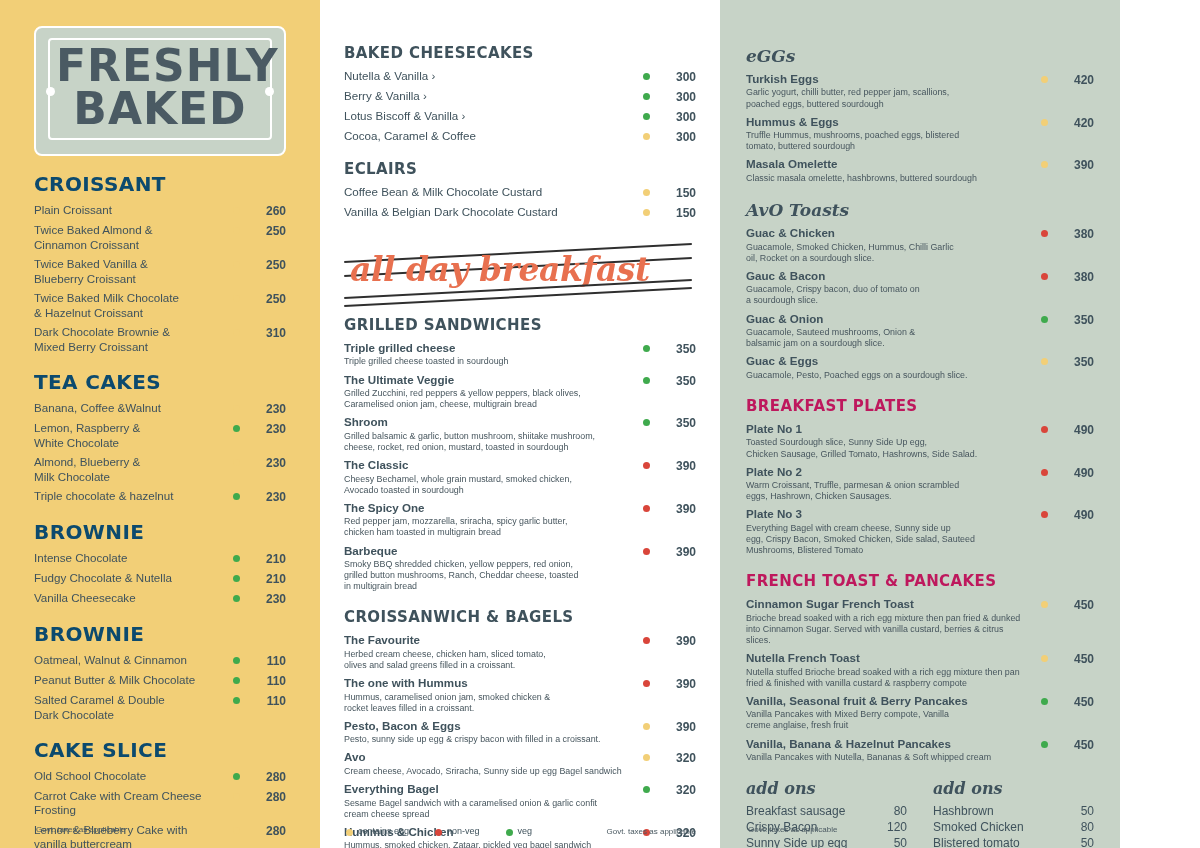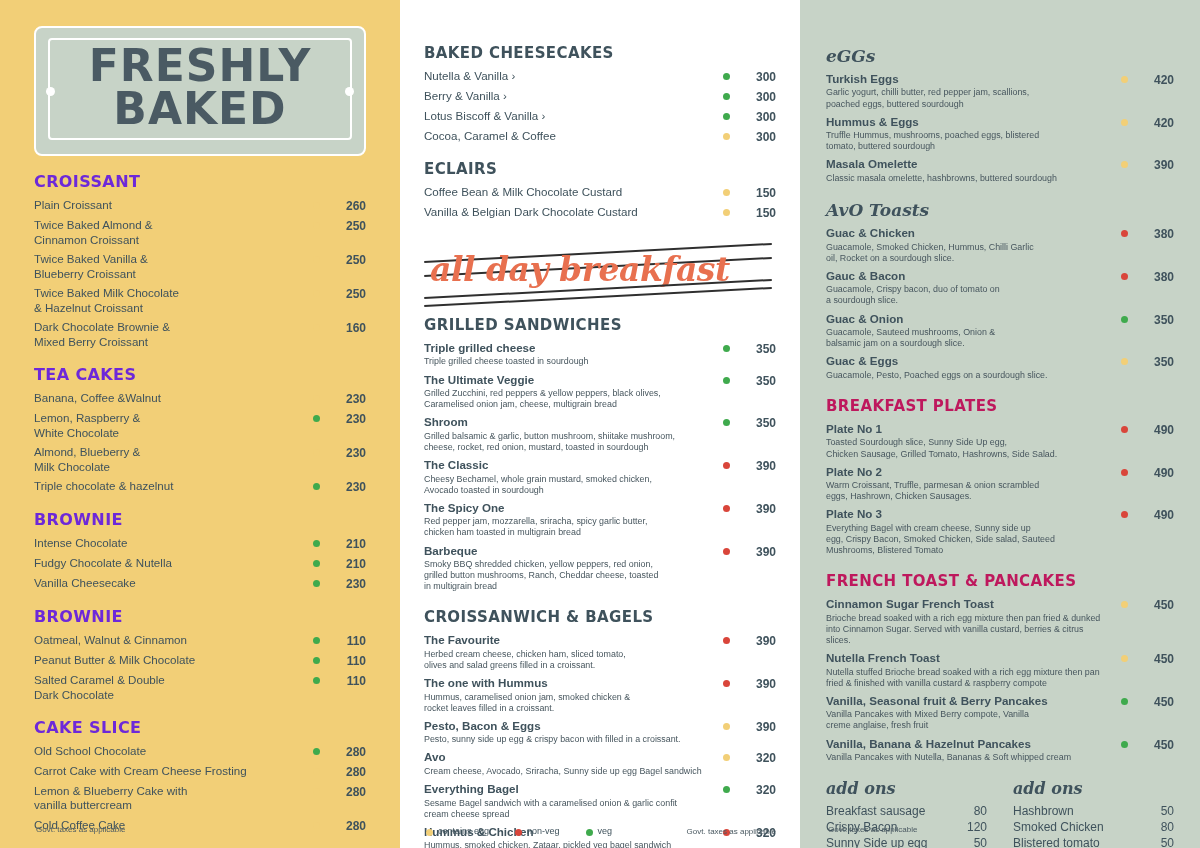--- a/index.html
+++ b/index.html
@@ -6,21 +6,21 @@
   html, body { margin:0; padding:0; }
   body {
     width:1200px; height:848px;
     font-family:"Liberation Sans", sans-serif;
     background:#ffffff;
     overflow:hidden;
   }
   .menu { display:flex; width:1200px; height:848px; }
 
   
-  .col-left  { width:400px; background:#f2cf77; padding:0 34px; position:relative; }
+  .col-left  { width:320px; background:#f2cf77; padding:0 34px; position:relative; }
   .col-mid   { width:400px; background:#ffffff; padding:0 24px; position:relative; }
   .col-right { width:400px; background:#c7d3c7; padding:0 26px; position:relative; }
 
   
   .logo-wrap { margin-top:26px; }
   .logo {
     background:#c7d3c7;
     border:2px solid #ffffff;
     border-radius:8px;
     padding:10px 12px 14px;
@@ -44,22 +44,22 @@
   .logo .dot {
     position:absolute; width:9px; height:9px; background:#ffffff; border-radius:50%;
   }
   .logo .d1 { left:10px; top:50%; margin-top:-4px; }
   .logo .d2 { right:10px; top:50%; margin-top:-4px; }
 
   
   .sec-title {
     font-family:"DejaVu Sans", sans-serif;
     font-weight:bold;
-    color:#6d28d9;
-    font-size:16px;
+    color:#0c4a6e;
+    font-size:20px;
     letter-spacing:0.4px;
     margin:16px 0 7px;
   }
   .col-mid .sec-title { font-size:15px; color:#3f525c; }
   .col-right .sec-title { color:#be185d; font-size:15px; }
   .script-title {
     font-family:"DejaVu Serif", serif;
     font-style:italic;
     font-weight:bold;
     color:#3f525c;
@@ -197,21 +197,21 @@
             <div class="dot-col">
               <span class="dot-mark egg"></span>
             </div>
             <div class="price">250</div>
           </div>
           <div class="row">
             <div class="name">Dark Chocolate Brownie &amp;<br>Mixed Berry Croissant</div>
             <div class="dot-col">
               <span class="dot-mark egg"></span>
             </div>
-            <div class="price">160</div>
+            <div class="price">310</div>
           </div>
         </div>
         <div class="sec-title">TEA CAKES</div>
         <div class="items">
           <div class="row">
             <div class="name">Banana, Coffee &amp;Walnut</div>
             <div class="dot-col">
               <span class="dot-mark egg"></span>
             </div>
             <div class="price">230</div>

